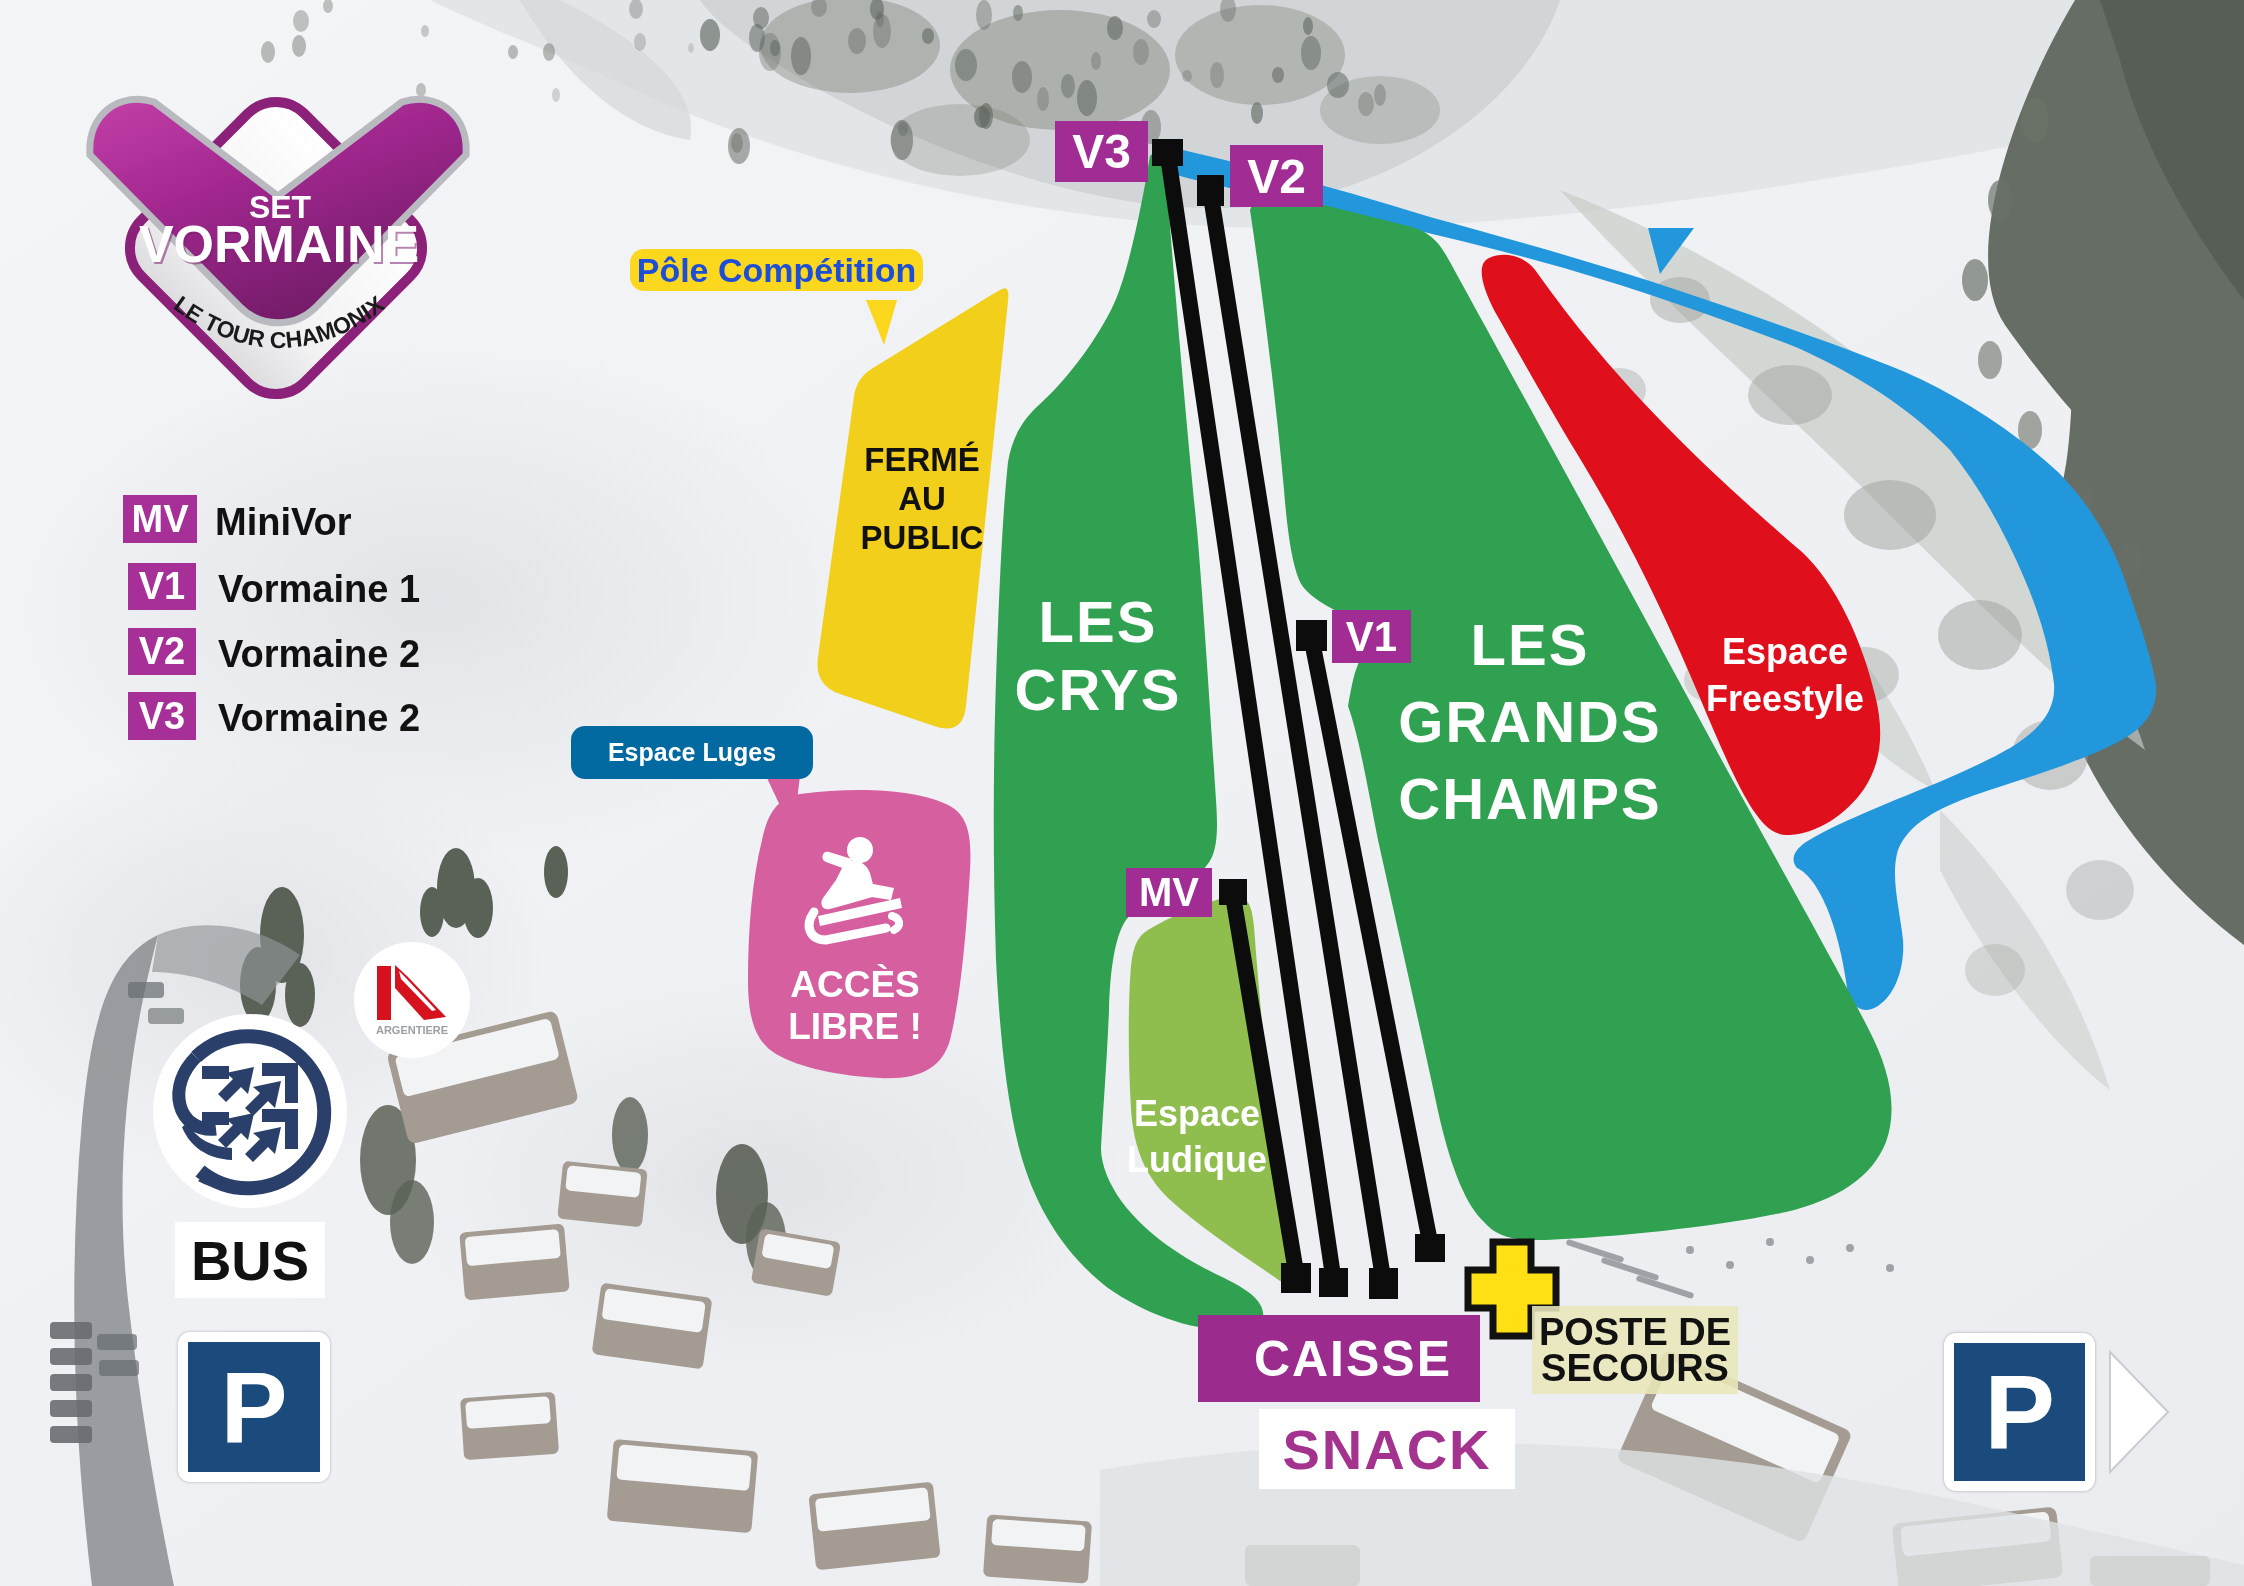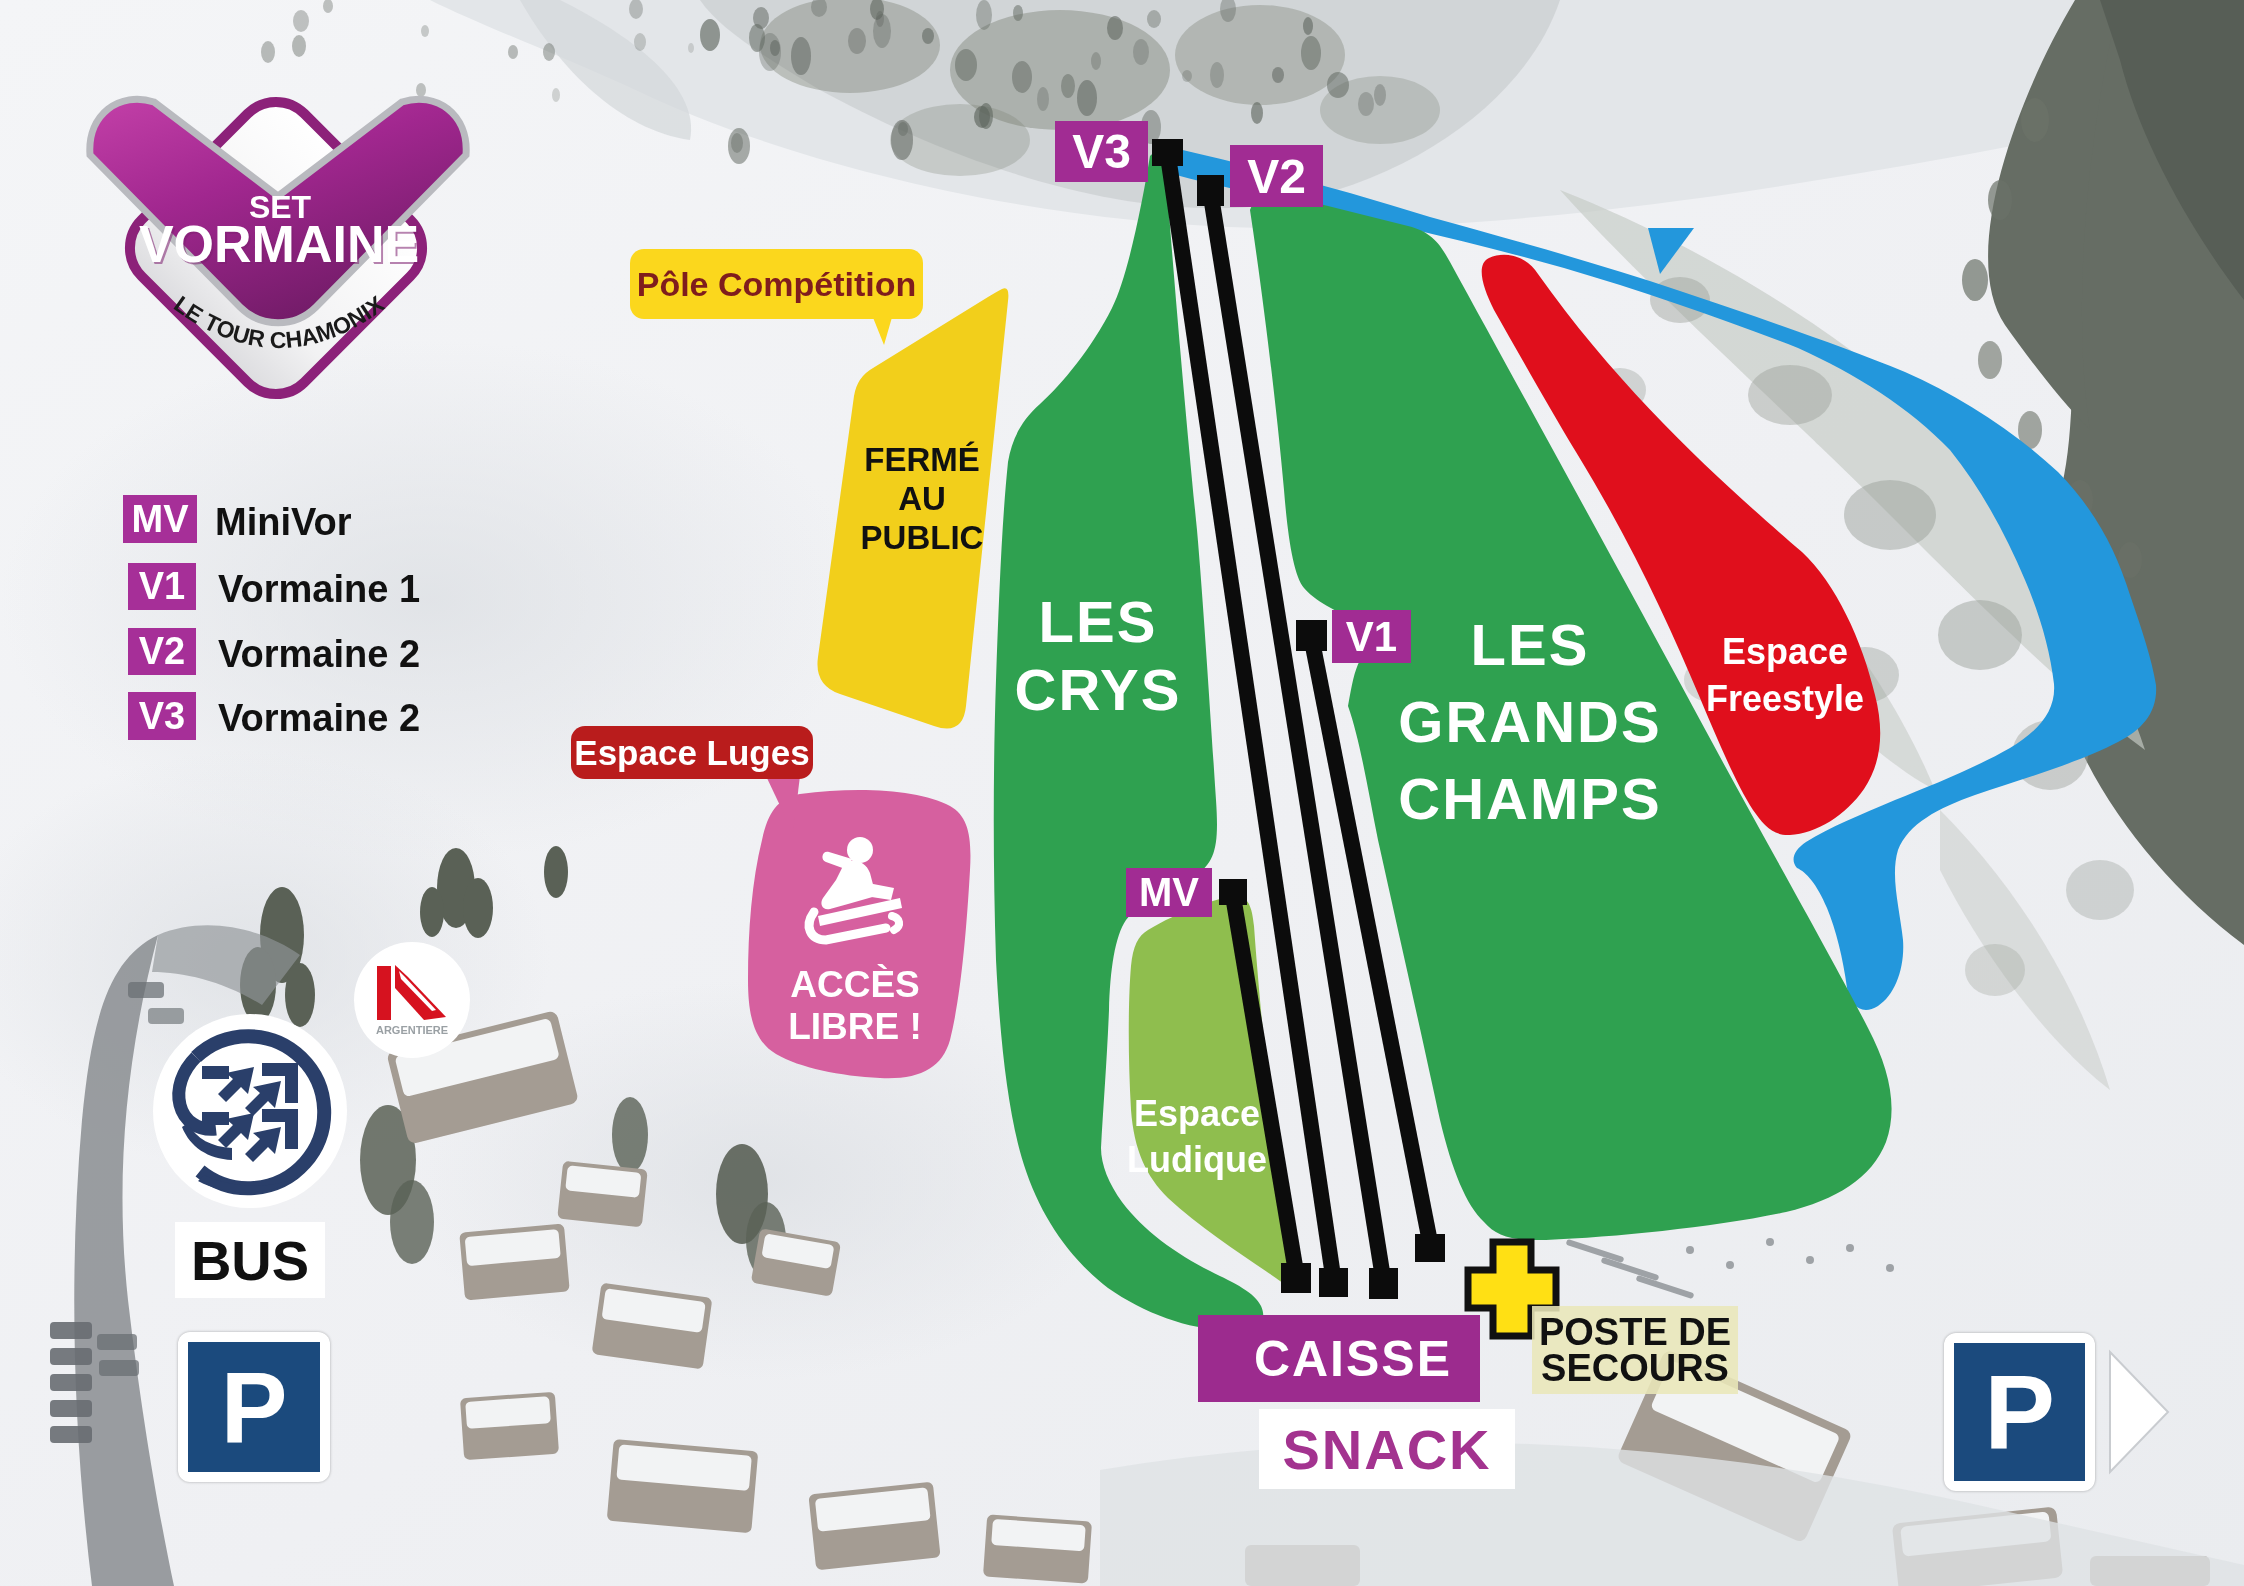--- a/index.html
+++ b/index.html
@@ -376,25 +376,25 @@
 <div class="lbl" style="left:218px;top:568px;font-size:38px;color:#111;">Vormaine 1</div>
 <div class="lbl" style="left:218px;top:633px;font-size:38px;color:#111;">Vormaine 2</div>
 <div class="lbl" style="left:218px;top:697px;font-size:38px;color:#111;">Vormaine 2</div>
 
 <div class="lbl pbox" style="left:1055px;top:121px;width:93px;height:61px;font-size:48px;">V3</div>
 <div class="lbl pbox" style="left:1230px;top:145px;width:93px;height:62px;font-size:48px;">V2</div>
 <div class="lbl pbox" style="left:1332px;top:610px;width:79px;height:53px;font-size:42px;">V1</div>
 <div class="lbl pbox" style="left:1126px;top:868px;width:86px;height:49px;font-size:40px;">MV</div>
 
 
-<div class="lbl" style="left:630px;top:249px;width:293px;height:70px;background:#fbd71d;color:#7f1d1d;
+<div class="lbl" style="left:630px;top:249px;width:293px;height:42px;background:#fbd71d;color:#1d4ed8;
      border-radius:14px;display:flex;align-items:center;justify-content:center;font-size:34px;">Pôle Compétition</div>
 
-<div class="lbl" style="left:571px;top:726px;width:242px;height:53px;background:#b91c1c;color:#fff;
-     border-radius:14px;display:flex;align-items:center;justify-content:center;font-size:35px;">Espace Luges</div>
+<div class="lbl" style="left:571px;top:726px;width:242px;height:53px;background:#0369a1;color:#fff;
+     border-radius:14px;display:flex;align-items:center;justify-content:center;font-size:25px;">Espace Luges</div>
 
 <div class="lbl" style="left:822px;top:440px;width:200px;color:#111;font-size:33px;line-height:39px;text-align:center;">FERMÉ<br>AU<br>PUBLIC</div>
 
 <div class="lbl" style="left:998px;top:588px;width:200px;color:#fff;font-size:58px;line-height:68px;text-align:center;letter-spacing:2px;">LES<br>CRYS</div>
 
 <div class="lbl" style="left:1380px;top:606px;width:300px;color:#fff;font-size:58px;line-height:77px;text-align:center;letter-spacing:2px;">LES<br>GRANDS<br>CHAMPS</div>
 
 <div class="lbl" style="left:1685px;top:628px;width:200px;color:#fff;font-size:36px;line-height:47px;text-align:center;">Espace<br>Freestyle</div>
 
 <div class="lbl" style="left:1097px;top:1091px;width:200px;color:#fff;font-size:36px;line-height:46px;text-align:center;">Espace<br>Ludique</div>

